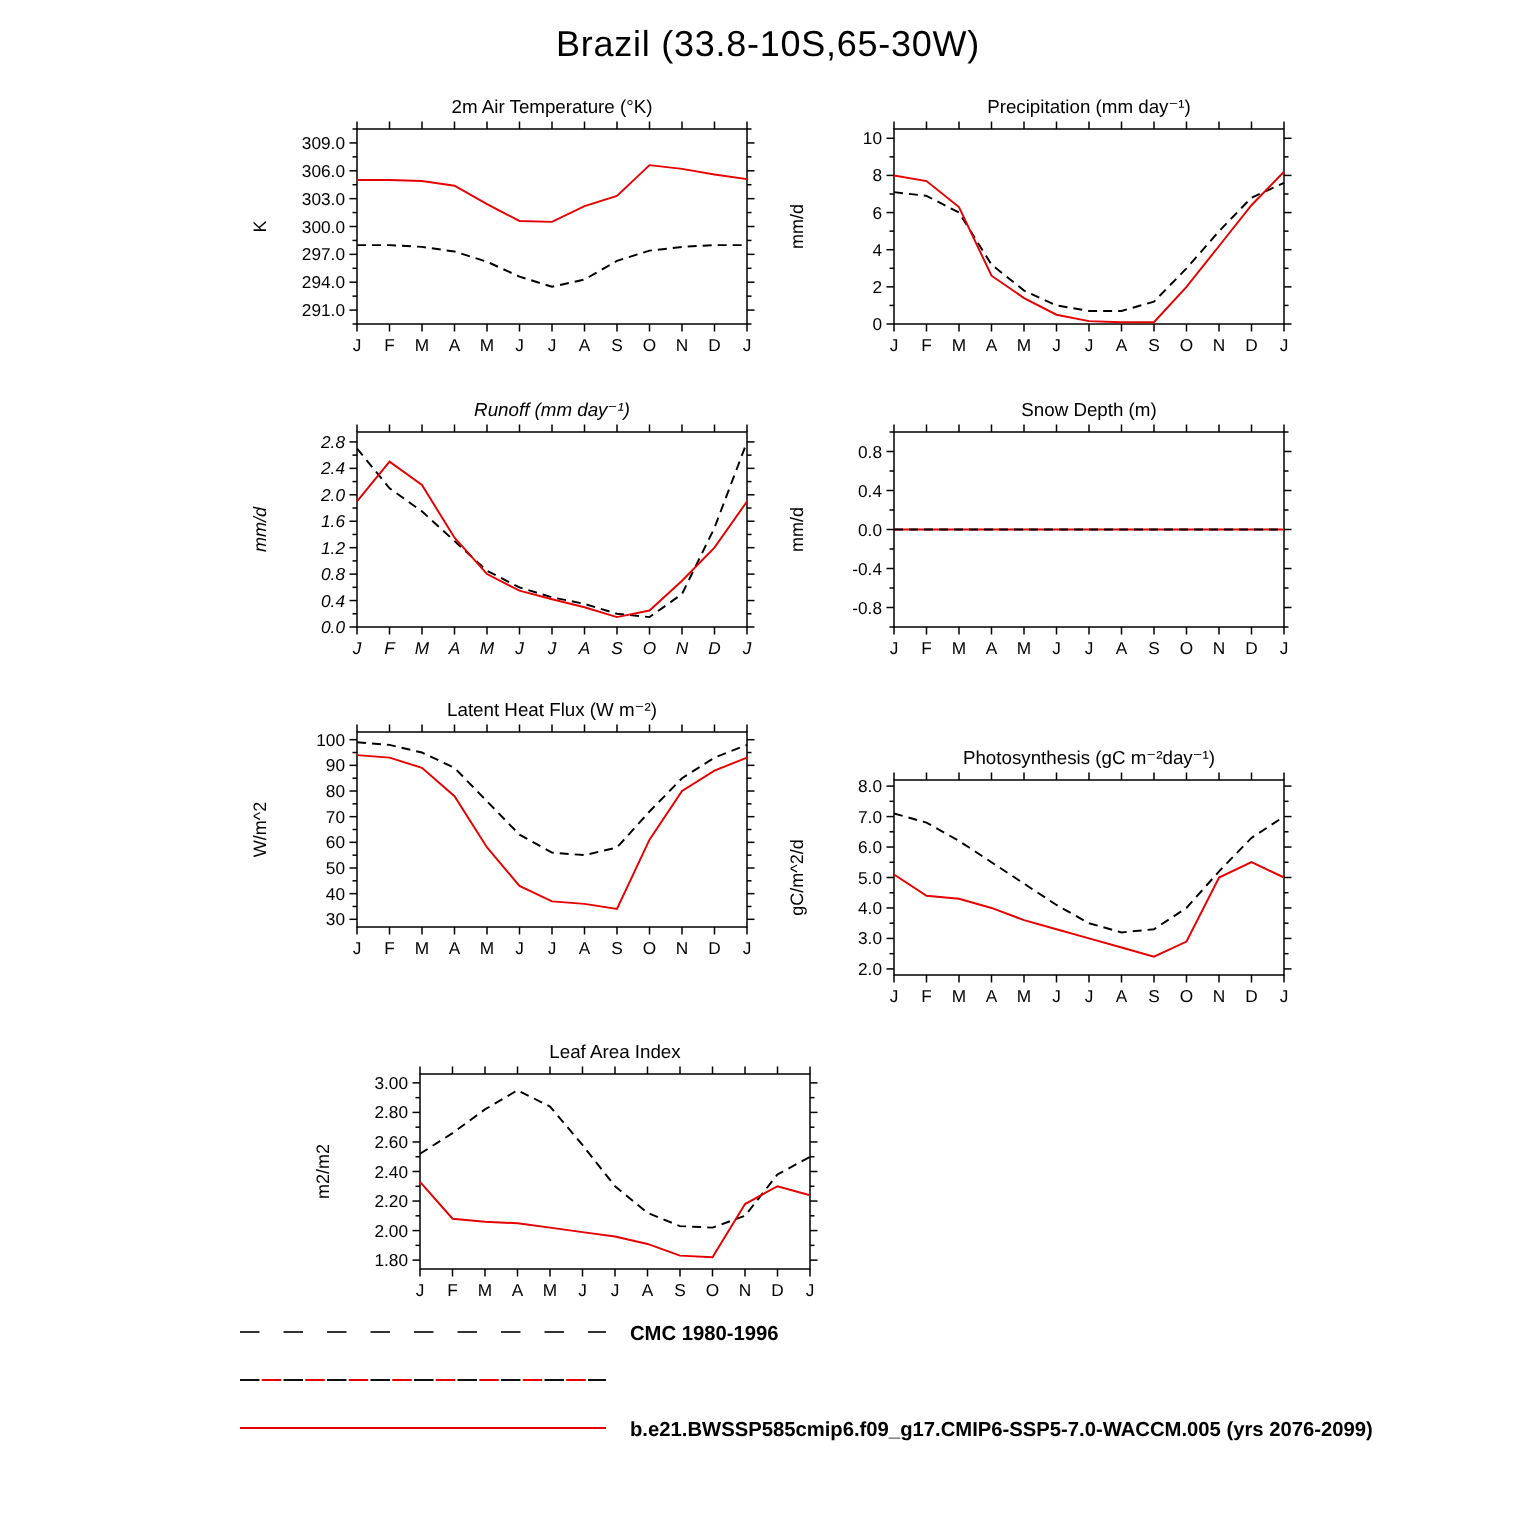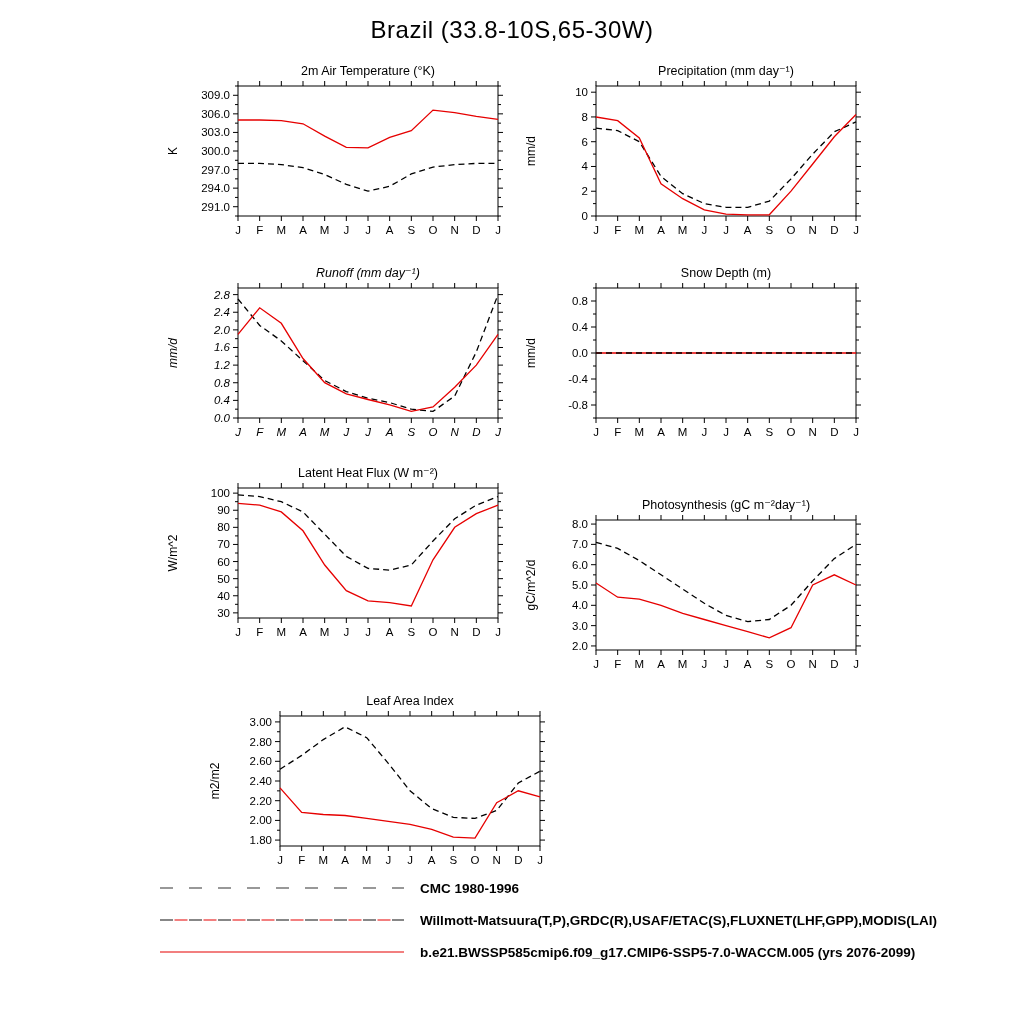--- a/index.html
+++ b/index.html
@@ -610,21 +610,20 @@
         <svg class="legend-sample" viewBox="0 0 248 20">
           <line x1="2" y1="10" x2="246" y2="10" stroke="#333333" stroke-width="1.2" stroke-dasharray="13 16"></line>
         </svg>
         <span class="legend-label">CMC 1980-1996</span>
       </div>
       <div class="legend-row">
         <svg class="legend-sample" viewBox="0 0 248 20">
           <line x1="2" y1="10" x2="246" y2="10" stroke="#111111" stroke-width="1.2" stroke-dasharray="13 16"></line>
           <line x1="2" y1="10" x2="246" y2="10" stroke="#e60000" stroke-width="1.2" stroke-dasharray="13 16" stroke-dashoffset="14.5"></line>
         </svg>
-        <span class="legend-label">Willmott-Matsuura(T,P),GRDC(R),USAF/ETAC(S),FLUXNET(LHF,GPP),MODIS(LAI)</span>
       </div>
       <div class="legend-row">
         <svg class="legend-sample" viewBox="0 0 248 20">
           <line x1="2" y1="10" x2="246" y2="10" stroke="#e60000" stroke-width="1.2"></line>
         </svg>
         <span class="legend-label">b.e21.BWSSP585cmip6.f09_g17.CMIP6-SSP5-7.0-WACCM.005 (yrs 2076-2099)</span>
       </div>
     </div>
 </div>
 

